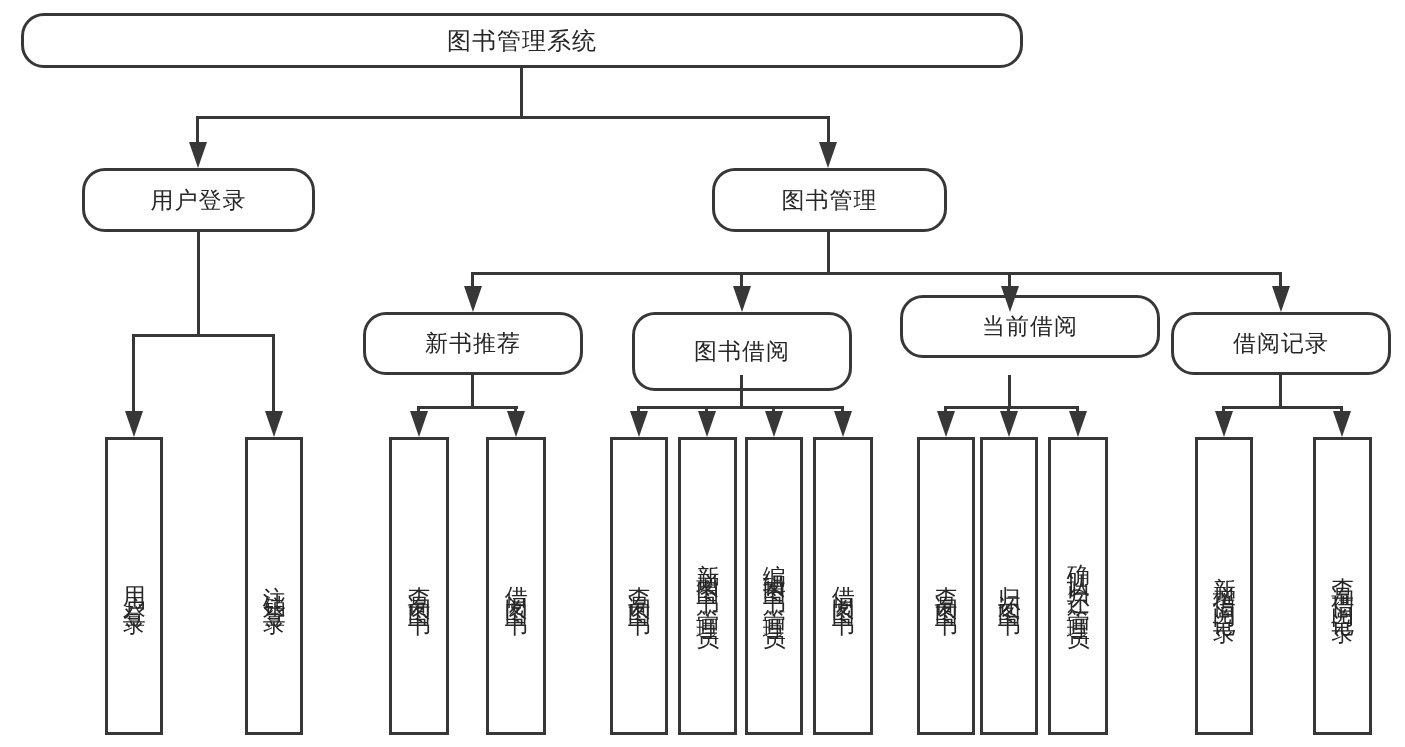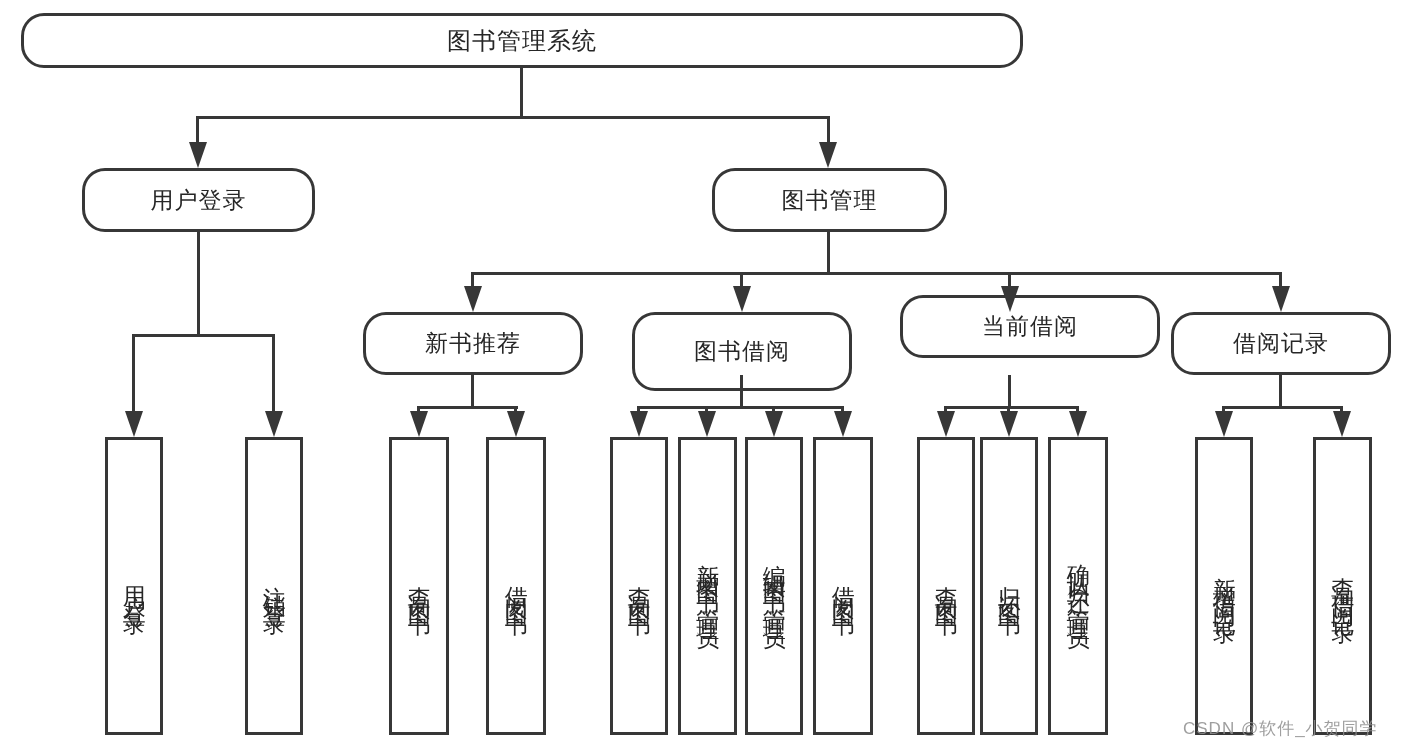--- a/index.html
+++ b/index.html
@@ -173,15 +173,14 @@
   <div class="arrow" style="left:630px;top:411px;"></div>
   <div class="arrow" style="left:698px;top:411px;"></div>
   <div class="arrow" style="left:765px;top:411px;"></div>
   <div class="arrow" style="left:834px;top:411px;"></div>
   <div class="arrow" style="left:937px;top:411px;"></div>
   <div class="arrow" style="left:1000px;top:411px;"></div>
   <div class="arrow" style="left:1069px;top:411px;"></div>
   <div class="arrow" style="left:1215px;top:411px;"></div>
   <div class="arrow" style="left:1333px;top:411px;"></div>
 
-  <div id="watermark">CSDN @软件_小贺同学</div>
 
 </div>
 
 </body></html>

